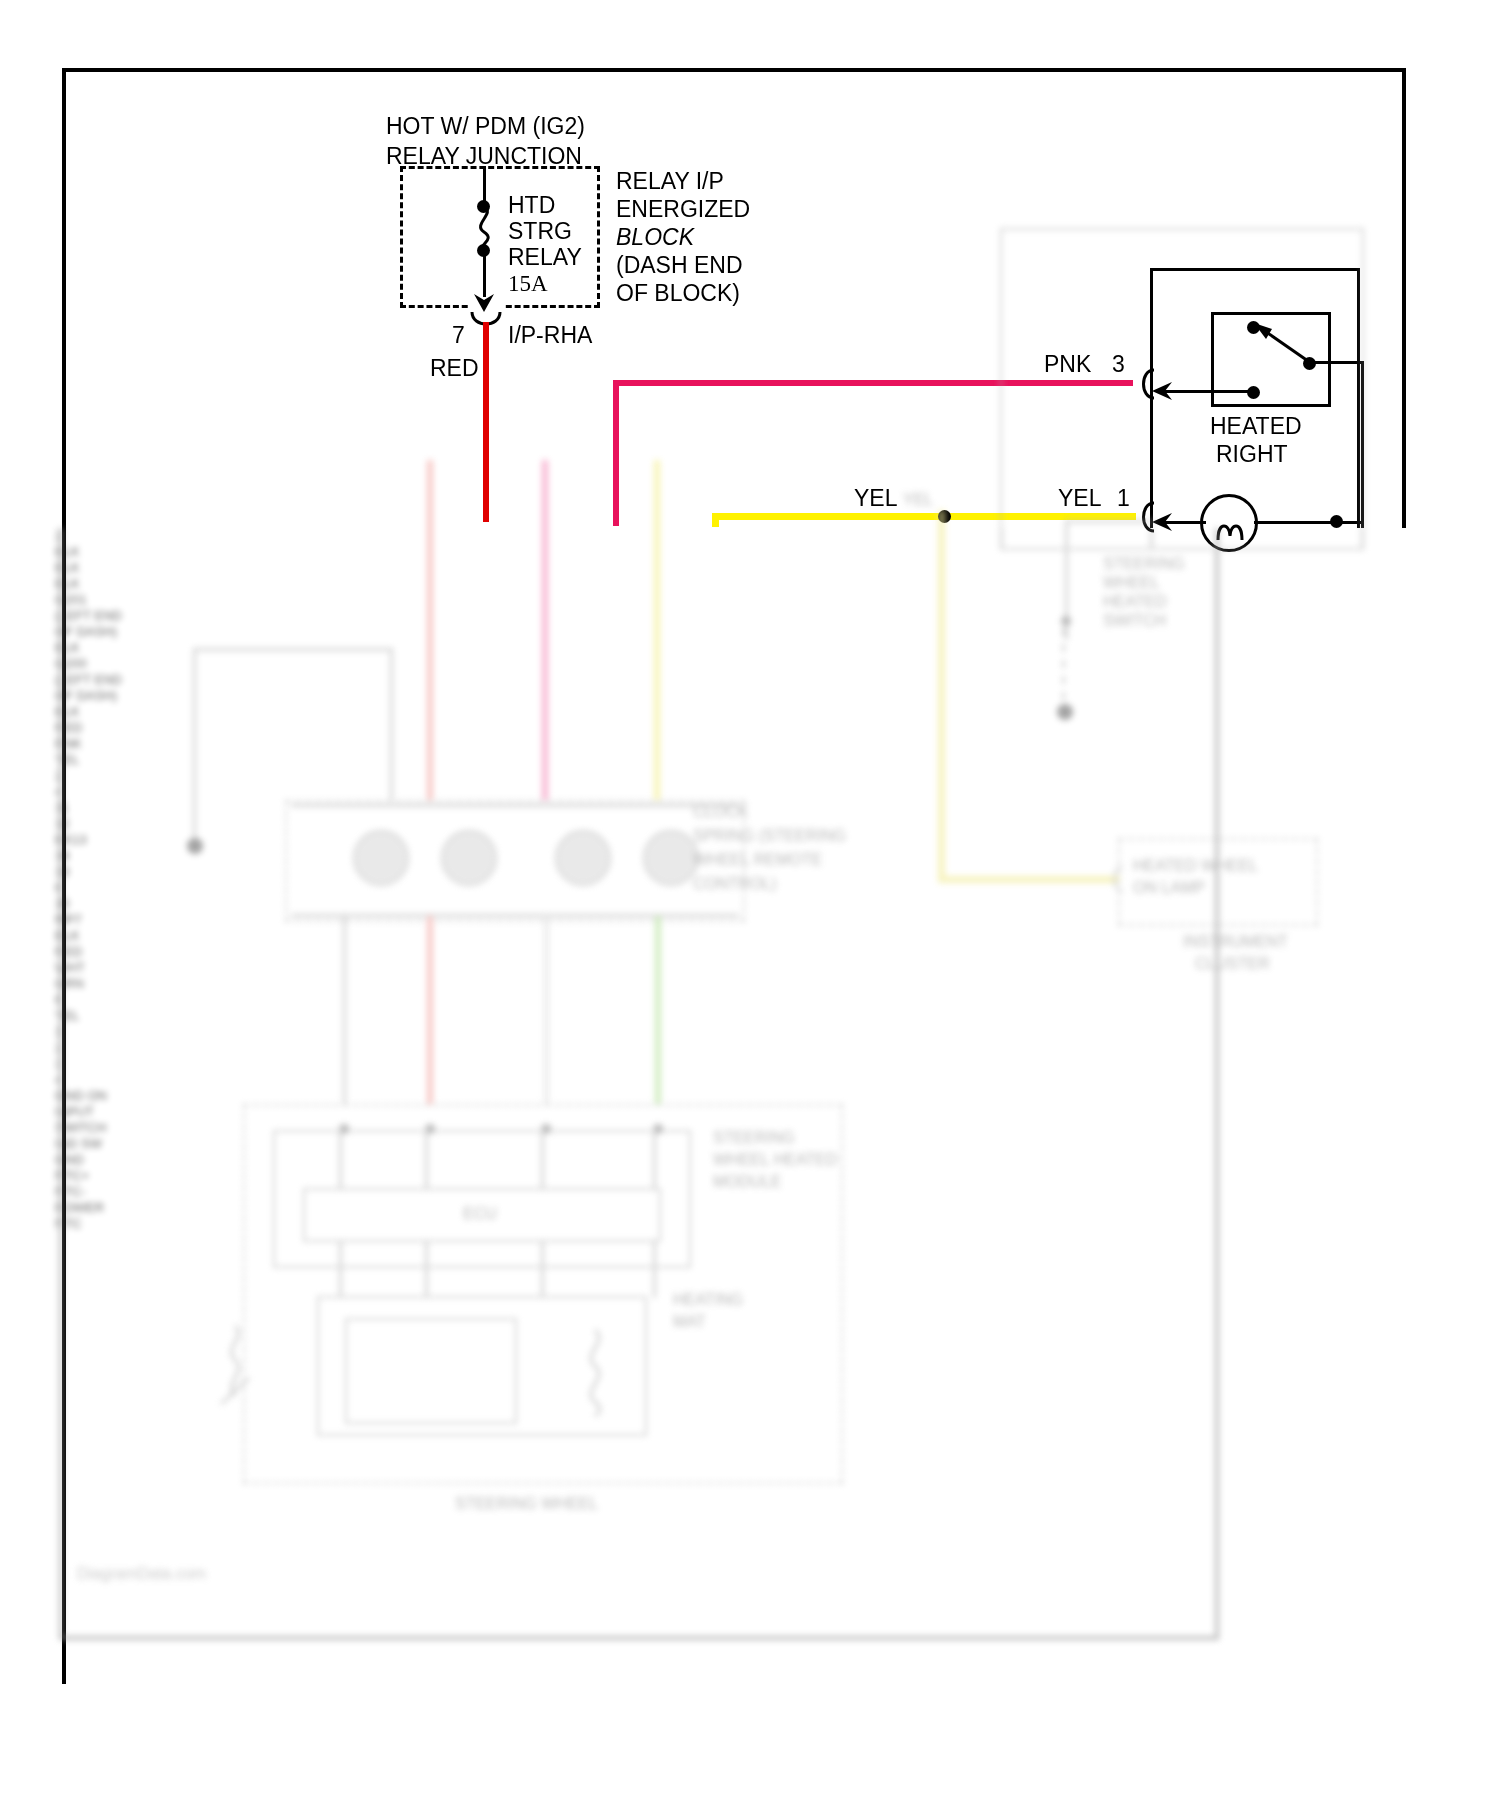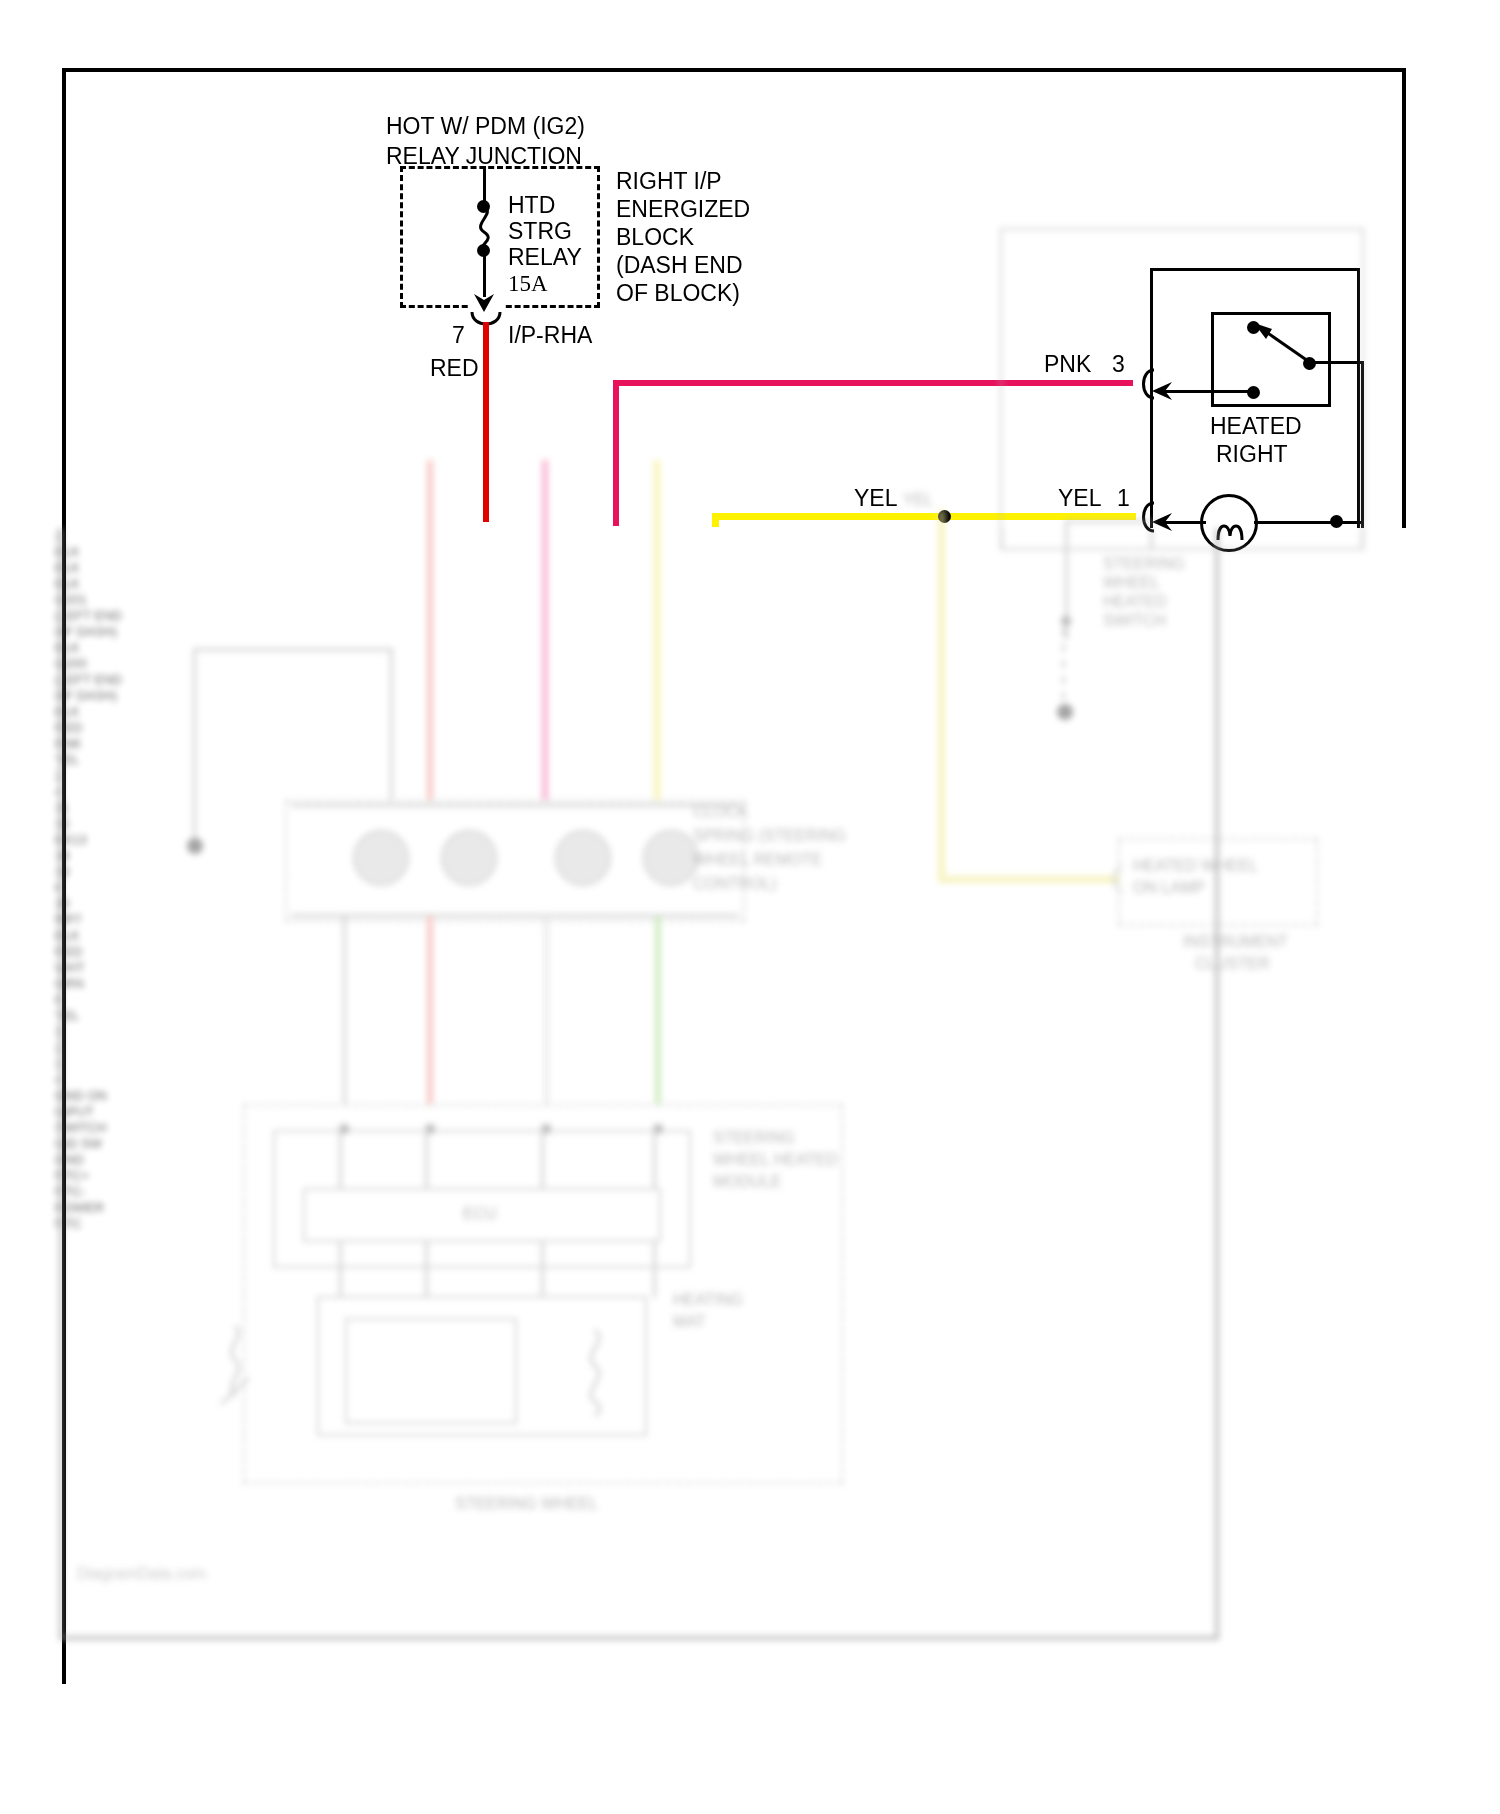--- a/index.html
+++ b/index.html
@@ -72,23 +72,23 @@
 
     <svg style="position:absolute;left:471px;top:288px;" width="26" height="26">
       <path d="M13 24 L3 6 L13 12 L23 6 Z" fill="#000"></path>
     </svg>
 
     <div class="txt" style="left:508px;top:192px;">HTD</div>
     <div class="txt" style="left:508px;top:218px;">STRG</div>
     <div class="txt" style="left:508px;top:244px;">RELAY</div>
     <div class="txt" style="left:508px;top:270px;font-family:Liberation Serif, serif;">15A</div>
 
-    <div class="txt" style="left:616px;top:168px;">RIGHT I/P</div>
+    <div class="txt" style="left:616px;top:168px;">RELAY I/P</div>
     <div class="txt" style="left:616px;top:196px;">ENERGIZED</div>
-    <div class="txt" style="left:616px;top:224px;">BLOCK</div>
+    <div class="txt" style="left:616px;top:224px;font-style:italic;">BLOCK</div>
     <div class="txt" style="left:616px;top:252px;">(DASH END</div>
     <div class="txt" style="left:616px;top:280px;">OF BLOCK)</div>
 
     <svg style="position:absolute;left:468px;top:310px;" width="36" height="24">
       <path d="M4 2 C 4 18, 32 18, 32 2" stroke="#000" stroke-width="3" fill="none"></path>
     </svg>
     <div class="txt" style="left:452px;top:322px;">7</div>
     <div class="txt" style="left:508px;top:322px;">I/P-RHA</div>
 
     <div class="wire w-red" style="left:483px;top:322px;width:6px;height:200px;"></div>

